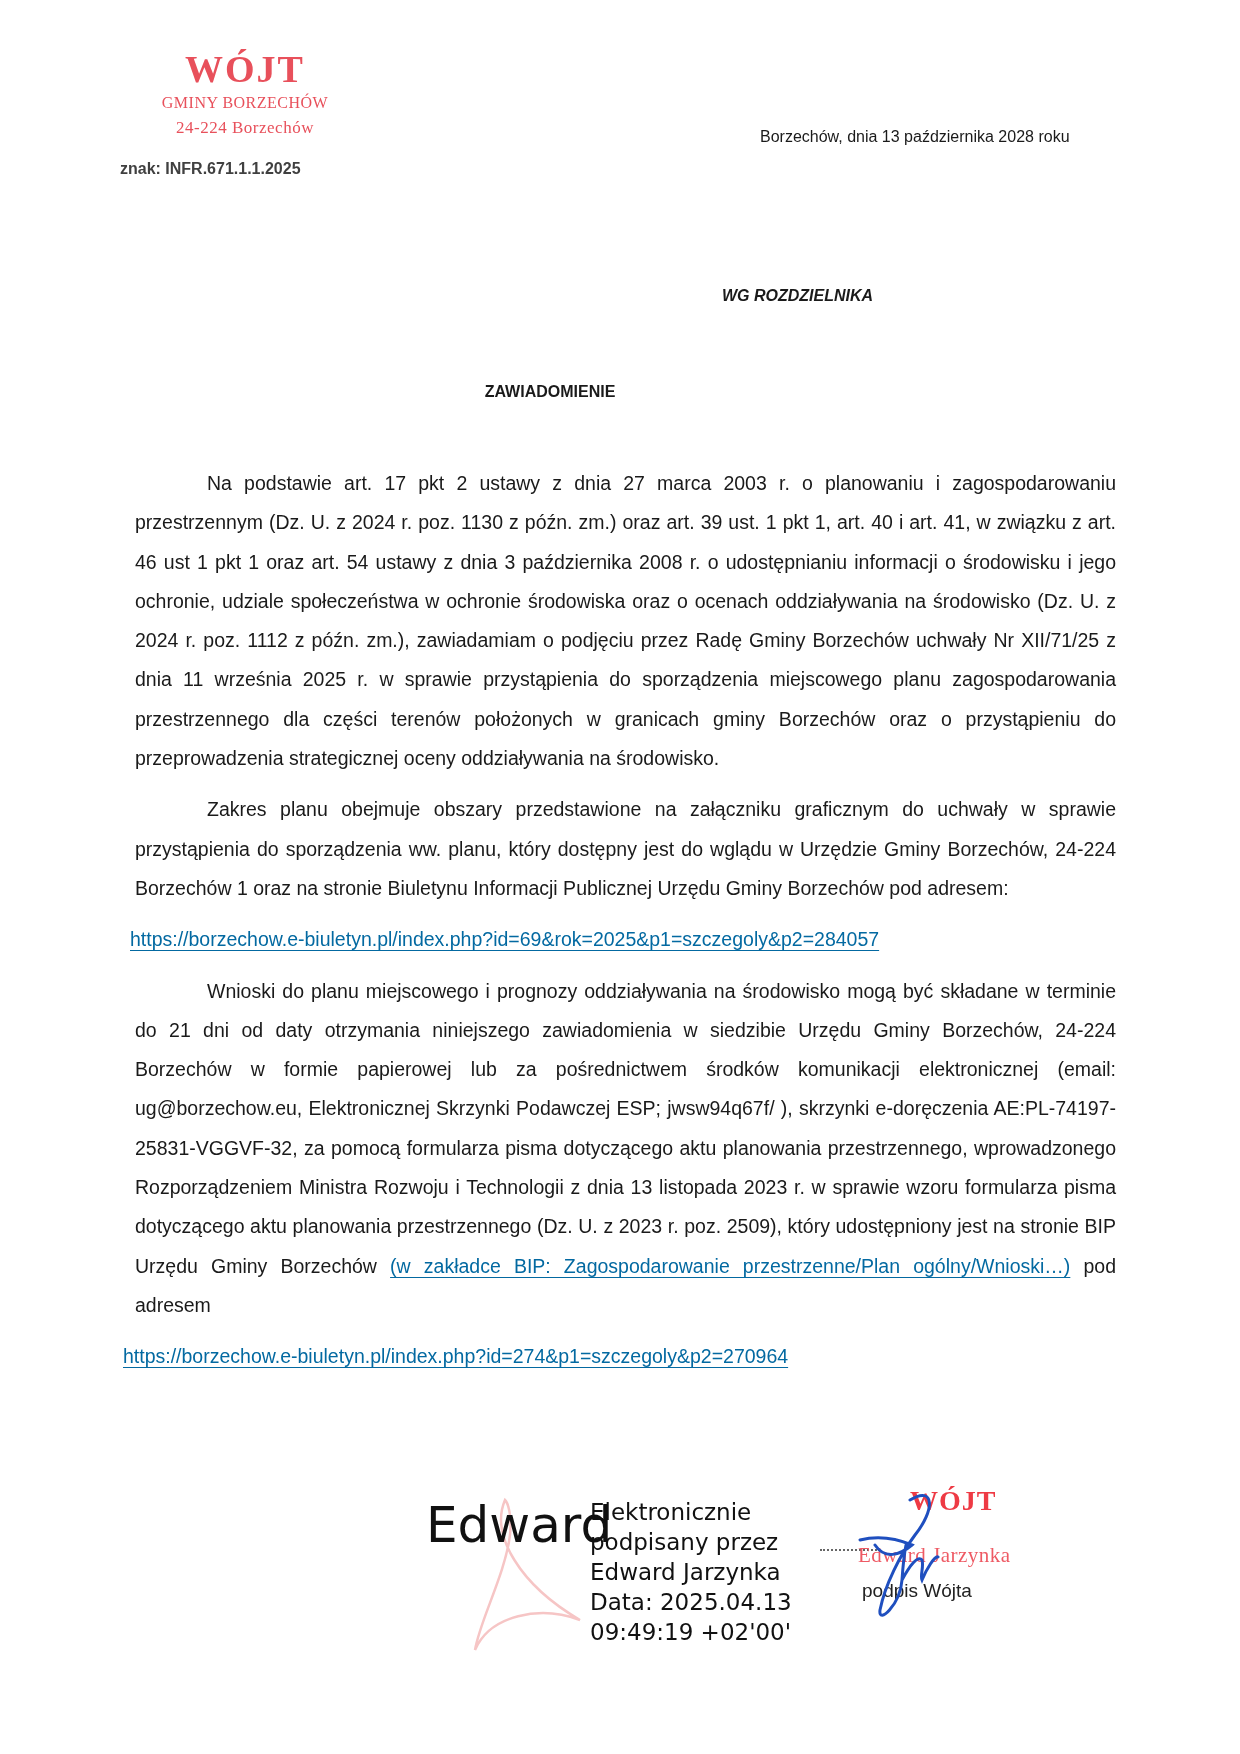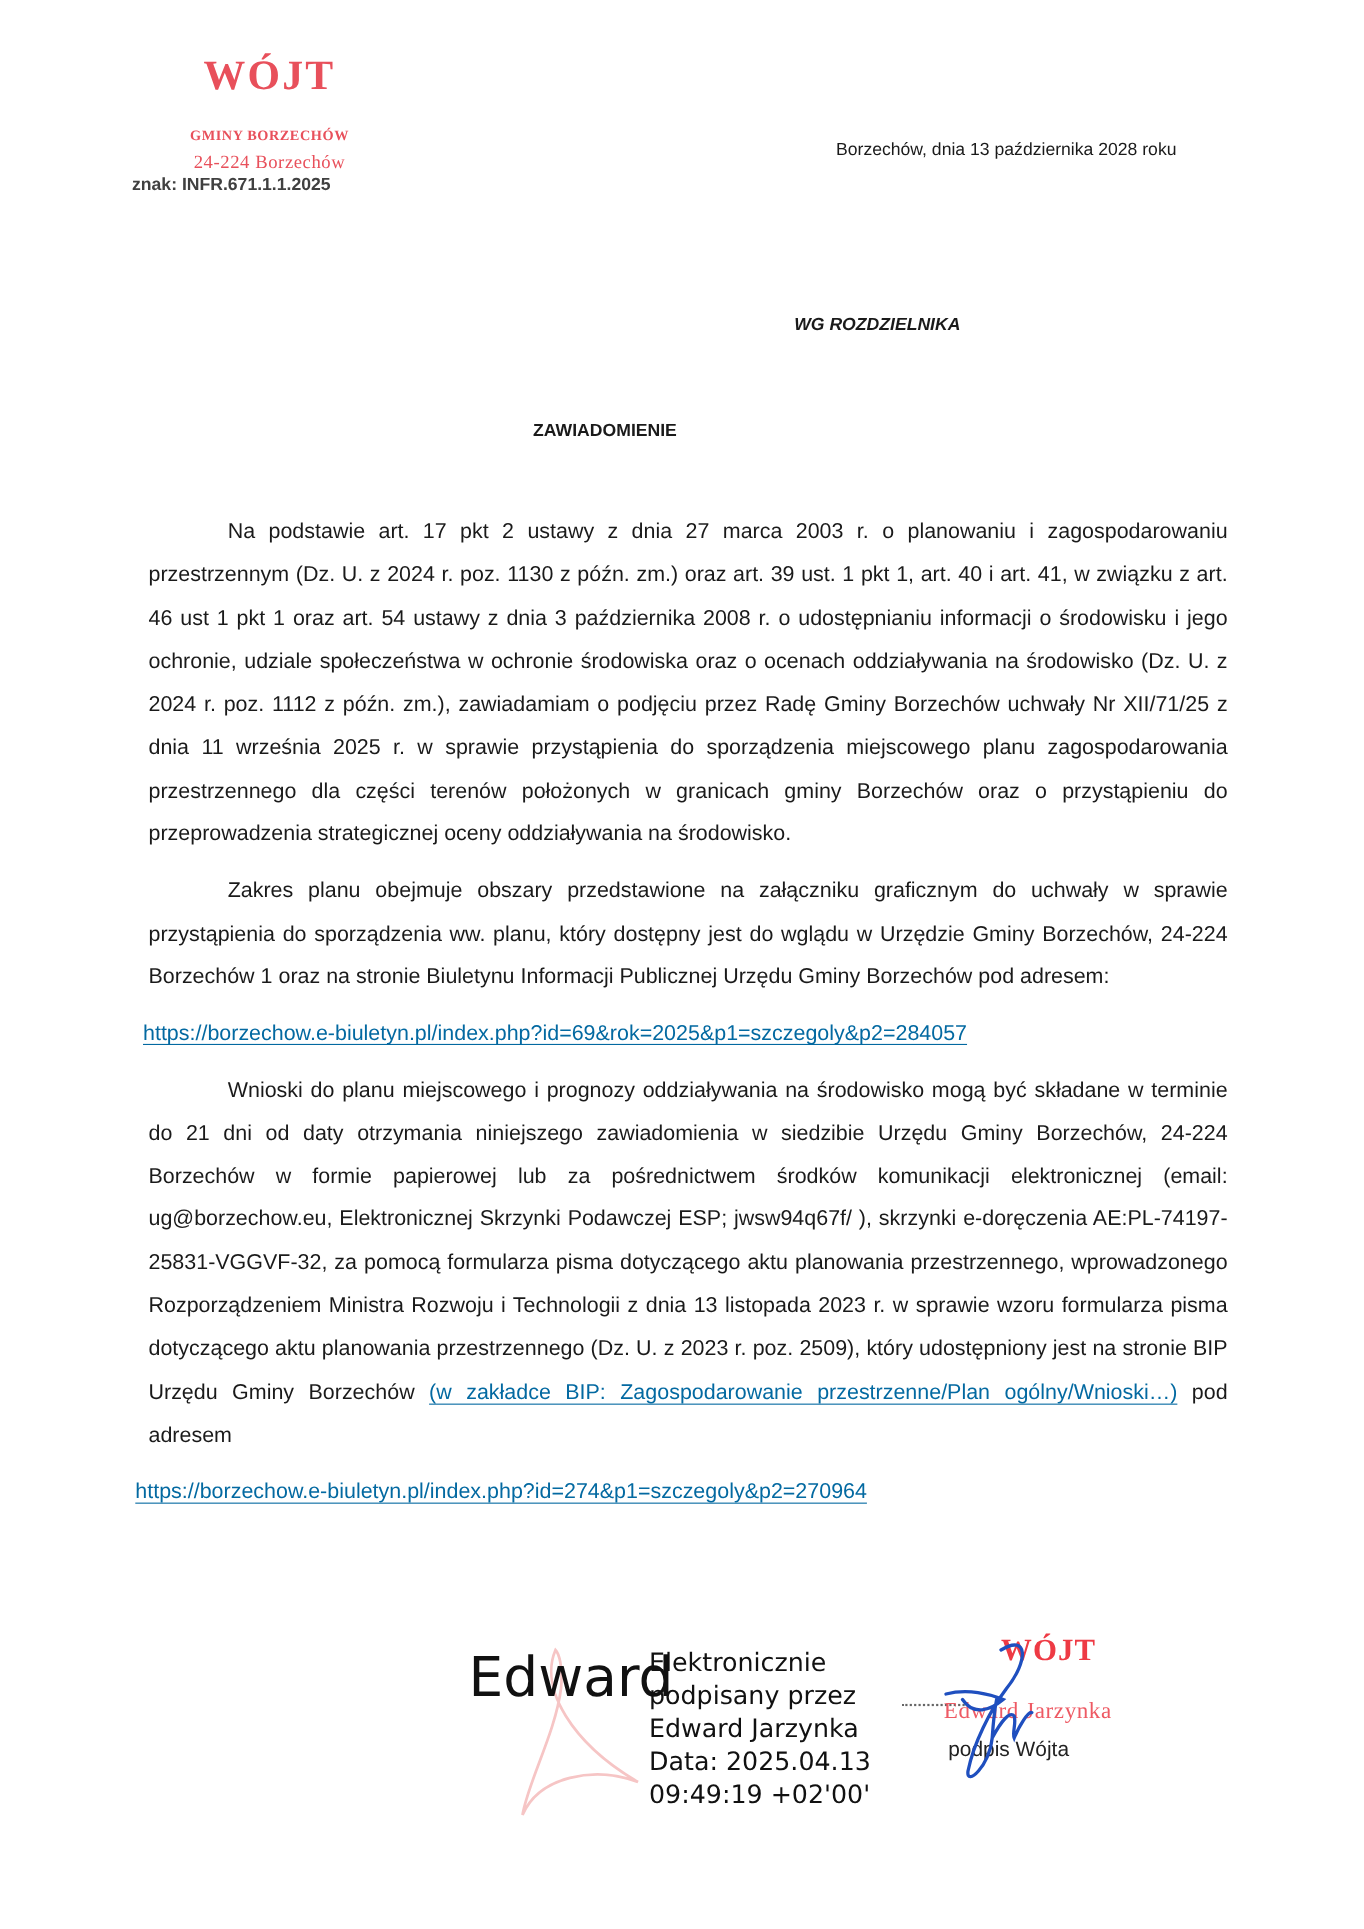--- a/index.html
+++ b/index.html
@@ -3,21 +3,21 @@
 <meta charset="utf-8">
 <style>
   html, body { margin:0; padding:0; background:#ffffff; }
   body { width:1240px; height:1754px; position:relative; overflow:hidden;
          font-family:"Liberation Sans", sans-serif; color:#1a1a1a; }
   .abs { position:absolute; }
   
   .stamp { left:120px; top:48px; width:250px; text-align:center;
            font-family:"Liberation Serif", serif; color:#e8505b; }
   .stamp .s1 { font-size:38px; font-weight:bold; letter-spacing:2px; line-height:42px; }
-  .stamp .s2 { font-size:13px; letter-spacing:0.5px; line-height:26px; margin-top:20px;font-weight:bold; }
+  .stamp .s2 { font-size:16px; letter-spacing:0.5px; line-height:26px; margin-top:0; }
   .stamp .s3 { font-size:17px; letter-spacing:0.5px; line-height:24px; }
   .ref { left:120px; top:160px; font-size:16px; font-weight:bold; color:#404040; }
   .date { left:760px; top:128px; font-size:16px; }
   .recipient { left:722px; top:287px; font-size:16px; font-weight:bold; font-style:italic; }
   .title { left:0; width:1100px; top:383px; text-align:center; font-size:16px; font-weight:bold; }
   .body { left:123px; top:452px; width:1005px; font-size:19.5px; line-height:39.3px;
           text-align:justify; color:#1a1a1a; }
   .body p { margin:12px; text-indent:72px; }
   .body .line { display:block; text-indent:0; }
   .body a, .body .u { color:#0369a1; text-decoration:underline; text-underline-offset:4px; }

